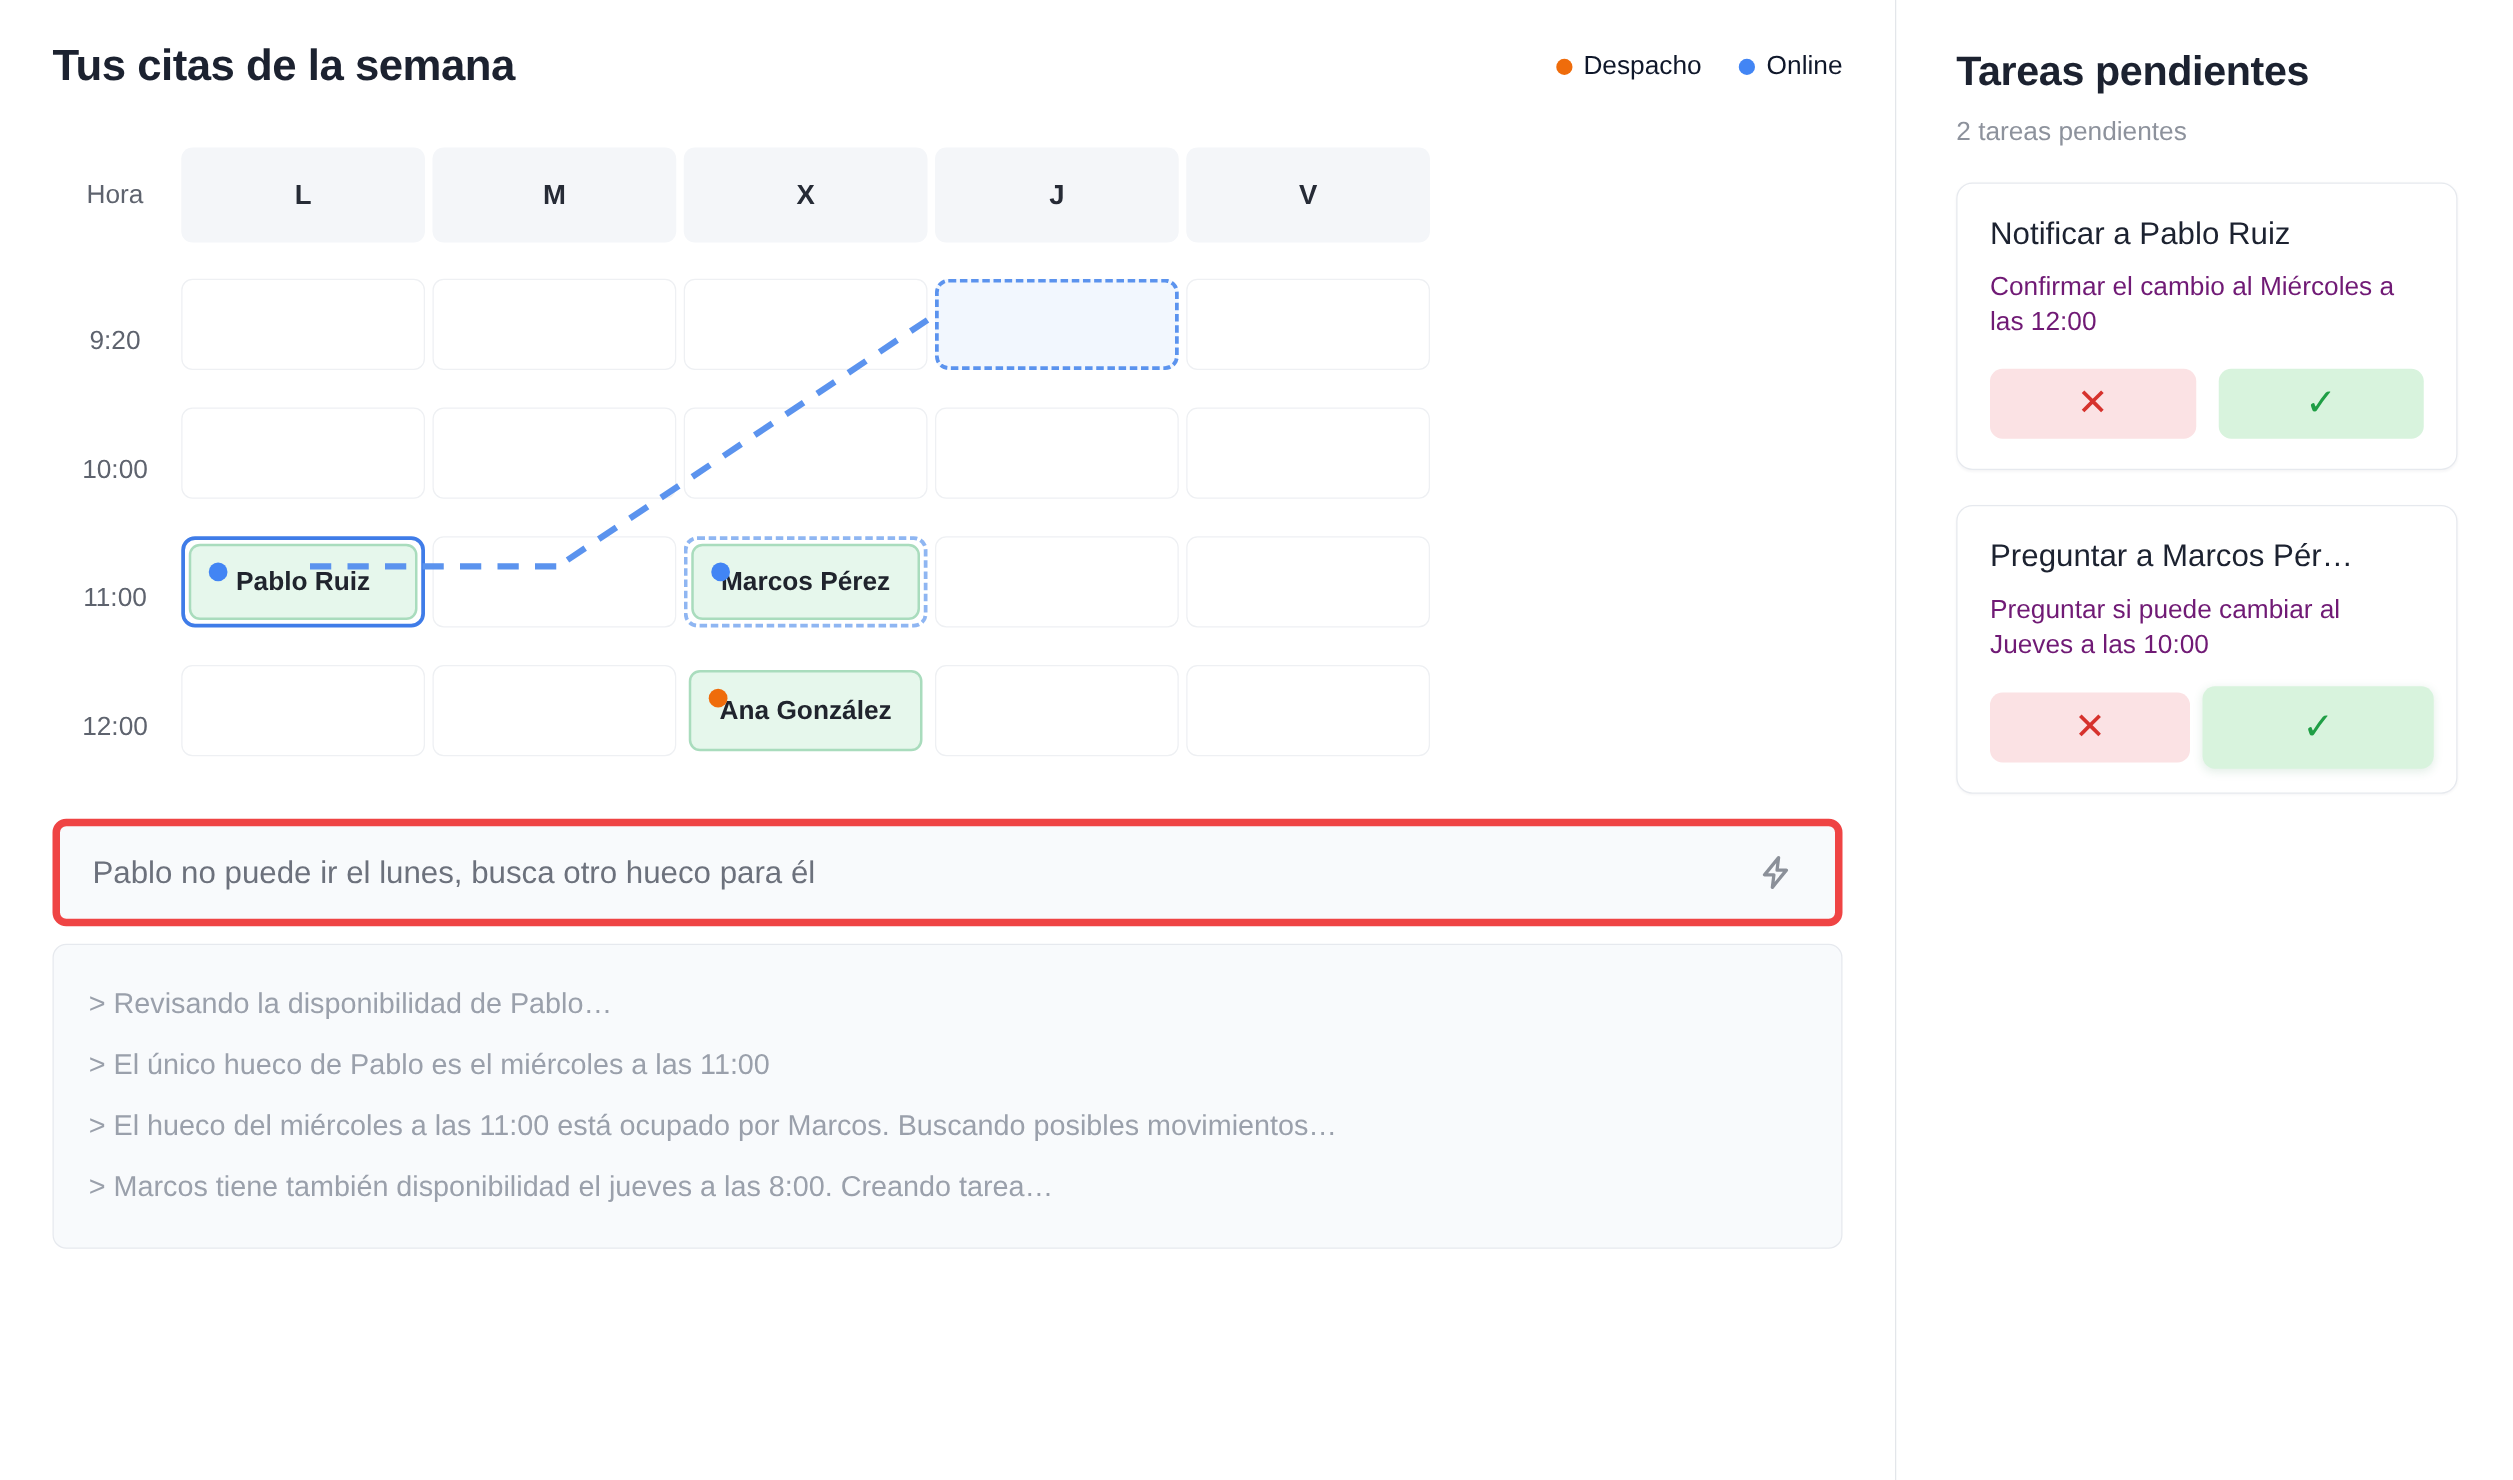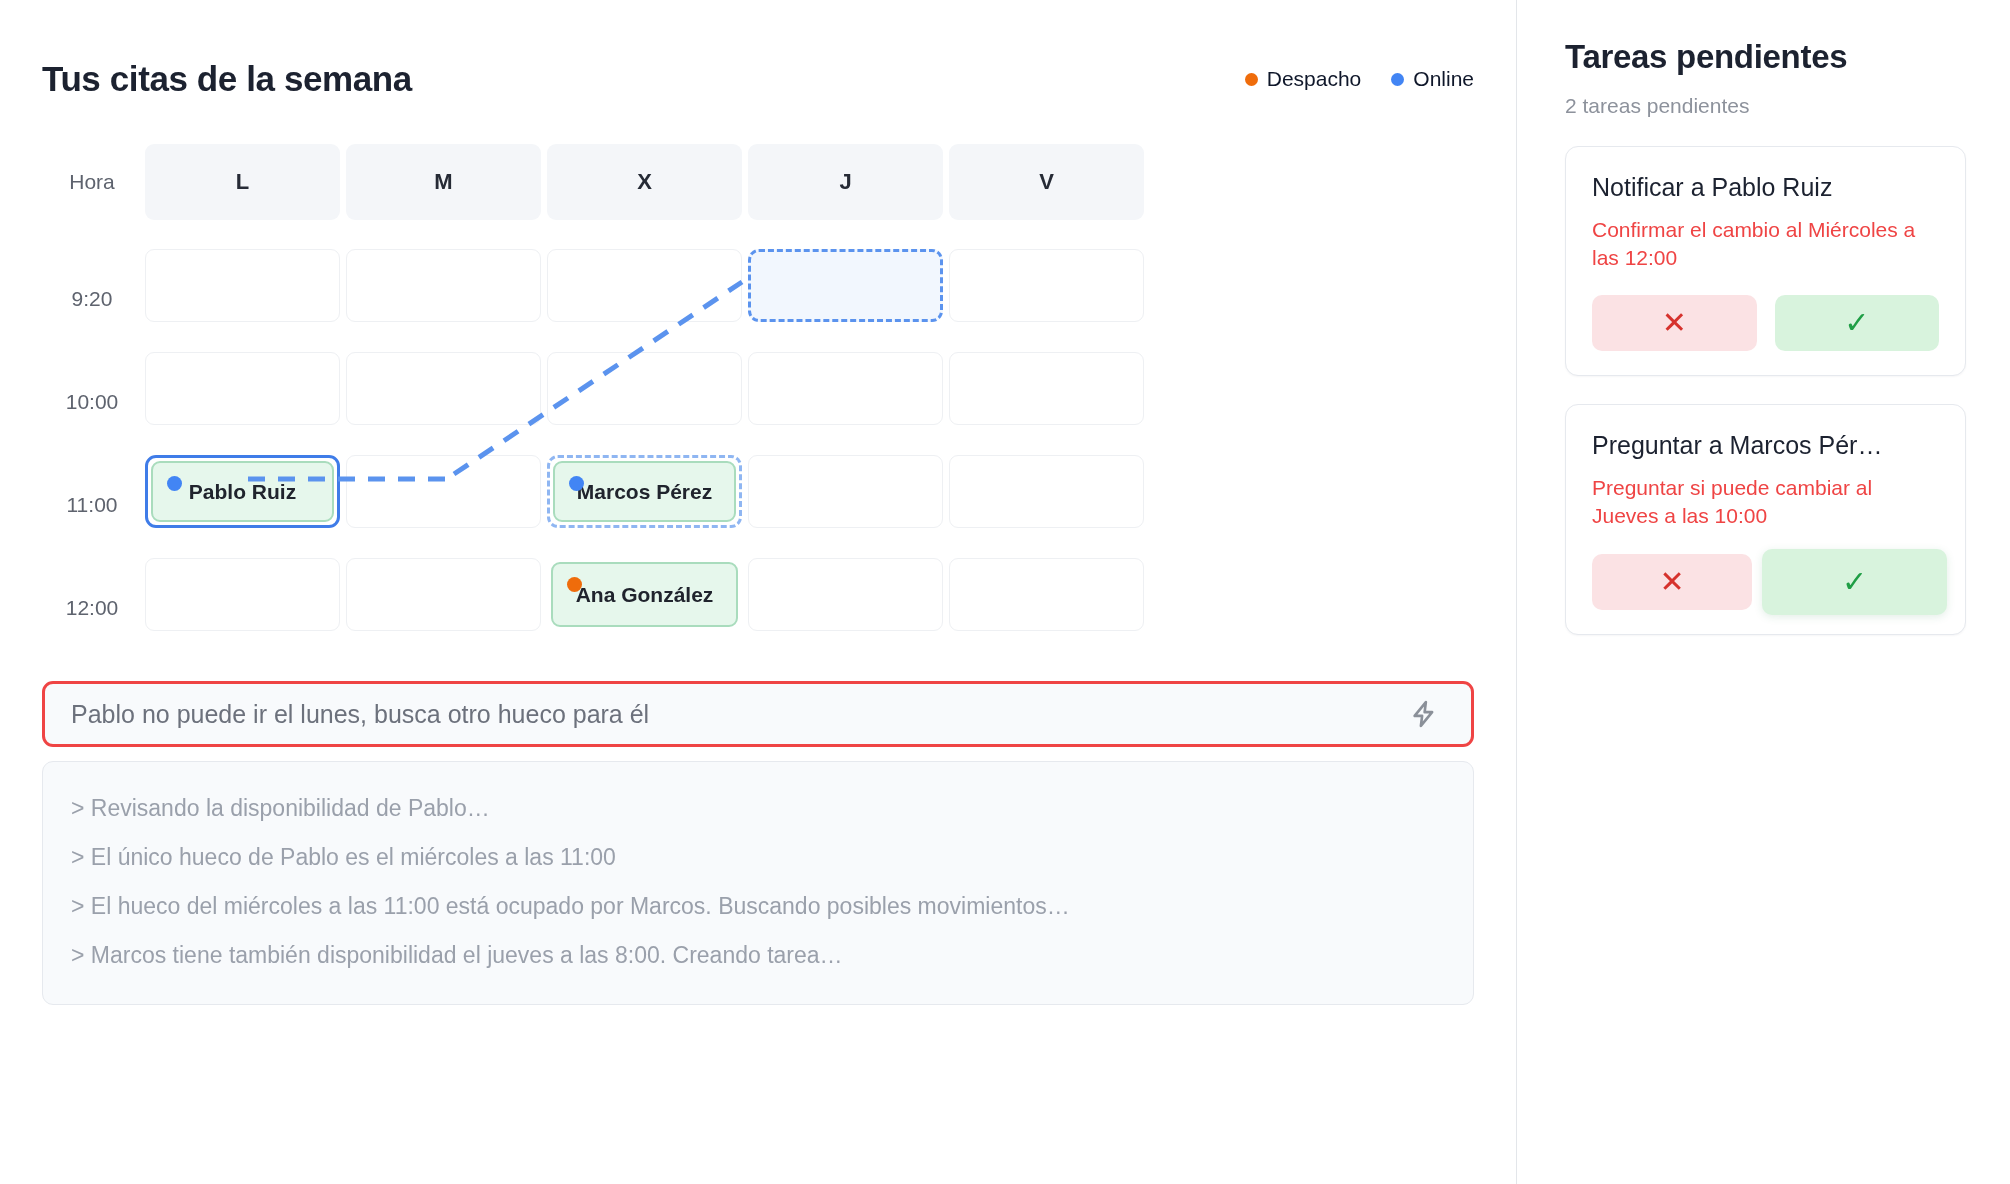--- a/index.html
+++ b/index.html
@@ -11,21 +11,21 @@
   }
   .app {
     display: flex;
     width: 2010px; height: 1184px;
   }
 
   
   .left {
     width: 1516px;
     height: 1184px;
-    padding: 50px 42px 0 42px;
+    padding: 24px 42px 0 42px;
     position: relative;
   }
   .divider {
     width: 1px;
     background: #e3e6ea;
     height: 1184px;
     flex: 0 0 1px;
   }
   .left-header {
     display: flex;
@@ -126,23 +126,23 @@
     position: absolute;
     left: 0; top: 0;
     width: 1120px; height: 700px;
     pointer-events: none;
     z-index: 3;
   }
 
   
   .cmd-bar {
     margin-top: 22px;
-    height: 66px;
+    height: 86px;
     background: #f8fafc;
-    border: 3px solid #ef4444;
+    border: 6px solid #ef4444;
     border-radius: 11px;
     display: flex;
     align-items: center;
     padding: 0 26px;
   }
   .cmd-text {
     flex: 1;
     font-size: 25px;
     color: #6c717c;
   }
@@ -195,21 +195,21 @@
   .task-title {
     font-size: 25px;
     font-weight: normal;
     color: #1c2230;
     white-space: nowrap;
     overflow: hidden;
   }
   .task-desc {
     margin-top: 14px;
     font-size: 21px;
-    color: #ef4444;
+    color: #701a75;
     line-height: 1.32;
   }
   .task-actions {
     margin-top: 24px;
     display: flex;
     gap: 18px;
     align-items: center;
   }
   .btn-reject, .btn-accept {
     flex: 1;

